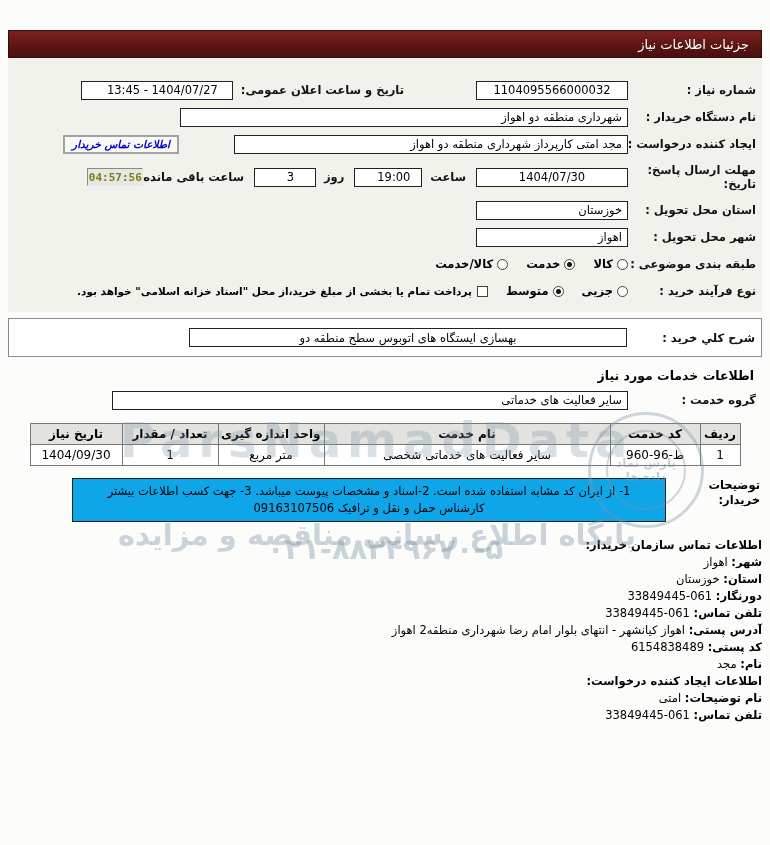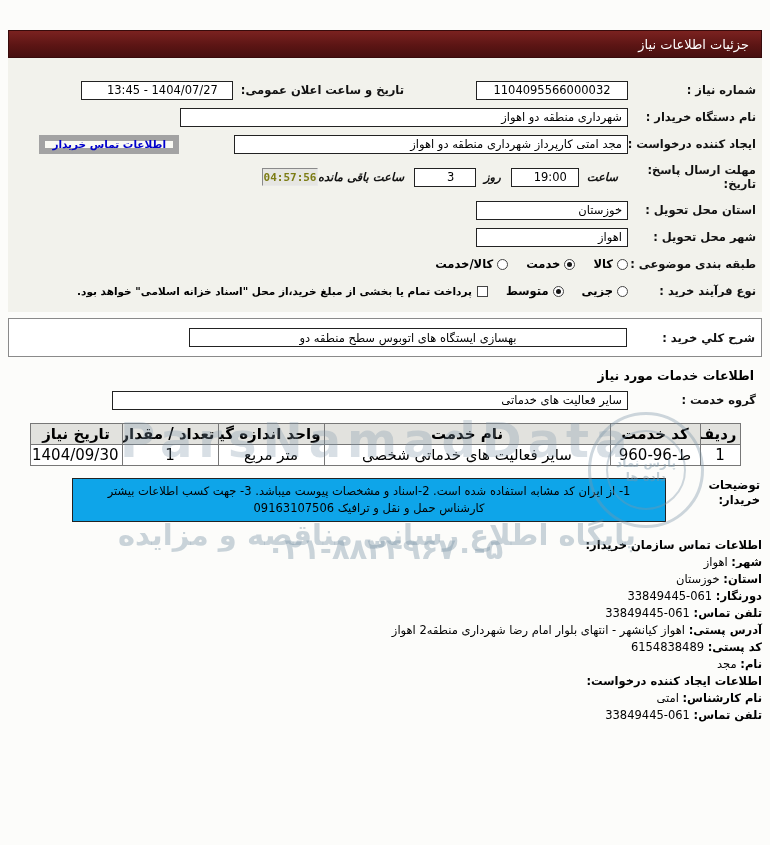--- a/index.html
+++ b/index.html
@@ -13,39 +13,39 @@
   .twoline{white-space:normal;line-height:14px;}
   .ibox{background:#fff;border:1px solid #222;height:19px;display:flex;align-items:center;padding:0 5px;font-size:11.5px;white-space:nowrap;}
   .center{justify-content:center;}
   .w150{width:152px;flex:none;}
   .w450{width:448px;flex:none;}
   .w395{width:394px;flex:none;}
   .w68{width:68px;flex:none;}
   .w62{width:62px;flex:none;}
   .ms6{margin-inline-start:6px;}
   .ms8{margin-inline-start:8px;padding-left:16px;}
-  .ms10{margin-inline-start:10px;font-style:italic;}
+  .ms10{margin-inline-start:10px;}
   .ms55{margin-inline-start:55px;}
   .ms72{margin-inline-start:72px;text-align:right;}
-  .linkbox{height:19px;border:6px solid #a3a3a3;background:#fafaf4;display:inline-flex;align-items:center;padding:0 7px;color:#0000cc;font-size:10.5px;font-weight:bold;cursor:pointer;white-space:nowrap;}
+  .linkbox{height:19px;border:2px solid #a3a3a3;background:#fafaf4;display:inline-flex;align-items:center;padding:0 7px;color:#0000cc;font-size:10.5px;font-weight:bold;cursor:pointer;white-space:nowrap;font-style:italic;}
   .timerbox{width:56px;height:18px;background:#e6e6e2;border:1px solid;border-color:#8a8a8a #e9e9e9 #e9e9e9 #8a8a8a;color:#7c7c14;font-weight:bold;font-size:11px;display:flex;align-items:center;justify-content:center;font-family:"DejaVu Sans Mono",monospace;direction:ltr;flex:none;}
   .opt{display:inline-flex;align-items:center;margin-inline-end:18px;}
   .optlbl{font-size:11.5px;font-weight:bold;white-space:nowrap;}
   .radio{width:11px;height:11px;border:1px solid #444;border-radius:50%;background:#fff;position:relative;flex:none;margin-inline-end:4px;}
   .radio.checked::after{content:"";position:absolute;inset:2px;border-radius:50%;background:#141414;}
   .cbxwrap{display:inline-flex;align-items:center;min-width:0;}
   .cbx{width:11px;height:11px;border:1px solid #444;background:#fff;flex:none;margin-inline-end:5px;position:relative;}
   .cbxlbl{font-size:10.5px;font-weight:bold;white-space:nowrap;}
   .descband{margin:6px 8px 0;border:1px solid #8a8a8a;background:#fff;padding:9px 4px;display:flex;align-items:center;}
   .descbox{width:438px;flex:none;}
   .sectitle{margin:11px 16px 7px;font-weight:bold;font-size:12.5px;}
   .grouprow{margin:0 8px;padding:0 4px;}
   .groupbox{flex:1;margin-inline-end:100px;}
   .svc{border-collapse:collapse;margin:13px auto 0;width:710px;table-layout:fixed;background:#fff;}
-  .svc th,.svc td{border:1px solid #777;font-size:15px;height:21px;text-align:center;padding:1px 3px;overflow:hidden;white-space:nowrap;}
+  .svc th,.svc td{border:1px solid #777;font-size:12px;height:21px;text-align:center;padding:1px 3px;overflow:hidden;white-space:nowrap;}
   .svc th{background:#e2e2de;font-weight:bold;}
   .notesrow{display:flex;margin:12px 8px 0;align-items:flex-start;}
   .noteslbl{width:96px;flex:none;font-weight:bold;font-size:11.5px;line-height:15px;padding-right:2px;}
   .notesbox{flex:1;margin-inline-end:64px;border:1px solid #222;background:#0ea5e9;padding:4px 6px;font-size:11.5px;text-align:center;line-height:17px;}
   .contact{margin:15px 8px 0;font-size:11.5px;line-height:17px;}
   .cline{white-space:nowrap;}
   .clbl{font-weight:bold;}
   .ctitle{font-weight:bold;}
   .num{direction:ltr;unicode-bidi:isolate;}
   .wm{position:absolute;inset:0;pointer-events:none;z-index:10;}
@@ -89,20 +89,23 @@
         <span>مجد امتی کارپرداز شهرداری منطقه دو اهواز</span>
       </div>
     <span class="linkbox ms55">اطلاعات تماس خریدار</span>
   </div>
 
   <div class="frow" style="min-height:32px;">
     <span class="lbl w130 twoline">
       <span>مهلت ارسال پاسخ:</span><br>
       <span>تاریخ:</span>
     </span>
+    <div class="ibox w150 center">
+        <span>1404/07/30</span>
+      </div>
     <span class="lbl ms10">ساعت</span>
     <div class="ibox w68 center ms8">
         <span>19:00</span>
       </div>
     <span class="lbl ms10">روز</span>
     <div class="ibox w62 center ms8">
         <span>3</span>
       </div>
     <span class="lbl ms10">ساعت باقی مانده</span>
     <div class="timerbox ms6">
@@ -219,21 +222,21 @@
 <div class="contact">
   <div class="cline ctitle">اطلاعات تماس سازمان خریدار:</div>
   <div class="cline"><span class="clbl">شهر:</span> <span>اهواز</span></div>
   <div class="cline"><span class="clbl">استان:</span> <span>خوزستان</span></div>
   <div class="cline"><span class="clbl">دورنگار:</span> <span class="num">33849445-061</span></div>
   <div class="cline"><span class="clbl">تلفن تماس:</span> <span class="num">33849445-061</span></div>
   <div class="cline"><span class="clbl">آدرس پستی:</span> <span>اهواز کیانشهر - انتهای بلوار امام رضا شهرداری منطقه2 اهواز</span></div>
   <div class="cline"><span class="clbl">کد پستی:</span> <span class="num">6154838489</span></div>
   <div class="cline"><span class="clbl">نام:</span> <span>مجد</span></div>
   <div class="cline ctitle">اطلاعات ایجاد کننده درخواست:</div>
-  <div class="cline"><span class="clbl">نام کارشناس:</span> <span>امتی</span></div>
+  <div class="cline"><span class="clbl">نام توضیحات:</span> <span>امتی</span></div>
   <div class="cline"><span class="clbl">تلفن تماس:</span> <span class="num">33849445-061</span></div>
 </div>
 
 <div class="wm">
   <div class="wm-latin">ParsNamadData</div>
   <div class="wm-fa">پایگاه اطلاع رسانی مناقصه و مزایده</div>
   <div class="wm-phone">۰۲۱-۸۸۳۴۹۶۷۰-۵</div>
   <div class="wm-stamp">
       <span>پارس نماد داده ها</span>
     </div>

